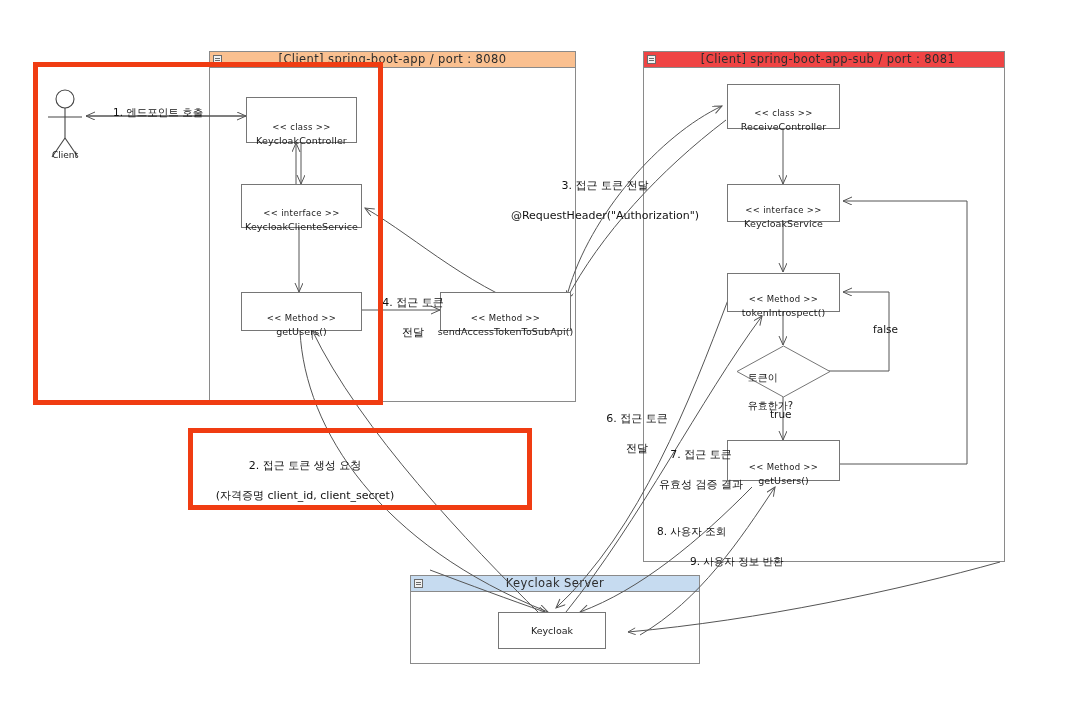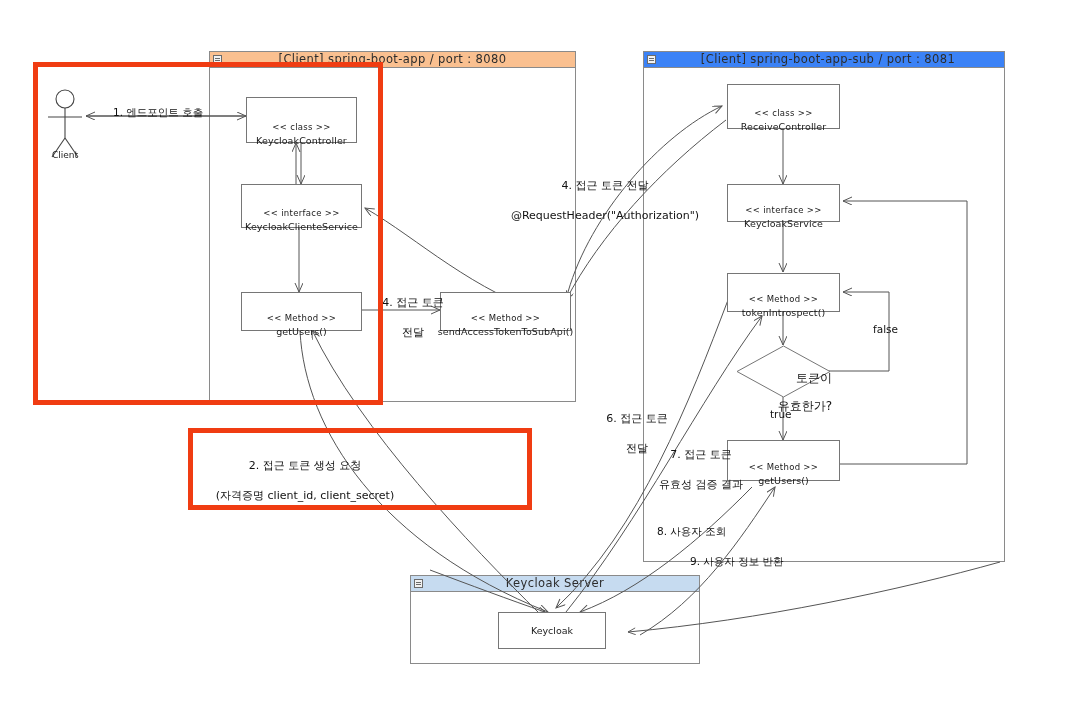--- a/index.html
+++ b/index.html
@@ -119,40 +119,40 @@
     border: 1px solid #767676;
     background: #ffffff;
     display: flex;
     align-items: center;
     justify-content: center;
     font-size: 9.5px;
     color: #1a1a1a;
   }
   .diamond-text {
     position: absolute;
-    font-size: 12px;
+    font-size: 10px;
     color: #111;
-    text-align: right;
+    text-align: left;
     line-height: 14px;
     white-space: pre;
   }
 </style>
 </head>
 <body>
 
 <div id="canvas">
 
   <div class="panel" style="left:209px; top:51px; width:367px; height:351px;"></div>
   <div class="panel-title" style="left:209px; top:51px; width:367px; background:#fac090;">
     <span class="tbicon"></span>
     <span>[Client] spring-boot-app / port : 8080</span>
   </div>
 
   <div class="panel" style="left:643px; top:51px; width:362px; height:511px;"></div>
-  <div class="panel-title" style="left:643px; top:51px; width:362px; background:#3b82f6;padding-left:8px;">
+  <div class="panel-title" style="left:643px; top:51px; width:362px; background:#ef4444;padding-left:8px;">
     <span class="tbicon"></span>
     <span>[Client] spring-boot-app-sub / port : 8081</span>
   </div>
 
   <div class="panel" style="left:410px; top:575px; width:290px; height:89px;"></div>
   <div class="panel-title" style="left:410px; top:575px; width:290px; background:#c6dbf0;">
     <span class="tbicon"></span>
     <span>Keycloak Server</span>
   </div>
 
@@ -278,21 +278,21 @@
   <div class="actor-caption" style="left:40px; top:150px; width:50px;">Client</div>
 
   <div class="flowlabel" style="left:113px; top:106px;">1. 엔드포인트 호출</div>
 
   <div class="label" style="left:358px; top:280px; width:96px;">
     <span>4. 접근 토큰</span><br>
     <span>전달</span>
   </div>
 
   <div class="label" style="left:488px; top:163px; width:220px;">
-    <span>4. 접근 토큰 전달</span><br>
+    <span>3. 접근 토큰 전달</span><br>
     <span>@RequestHeader("Authorization")</span>
   </div>
 
   <div class="label" style="left:198px; top:443px; width:200px;">
     <span>2. 접근 토큰 생성 요청</span><br>
     <span>(자격증명 client_id, client_secret)</span>
   </div>
 
 
   <div class="label" style="left:580px; top:396px; width:100px;">

